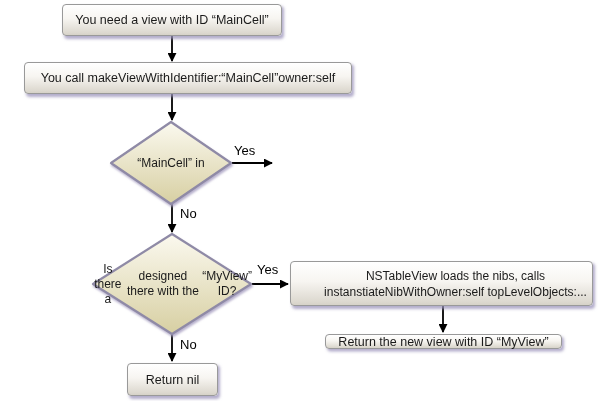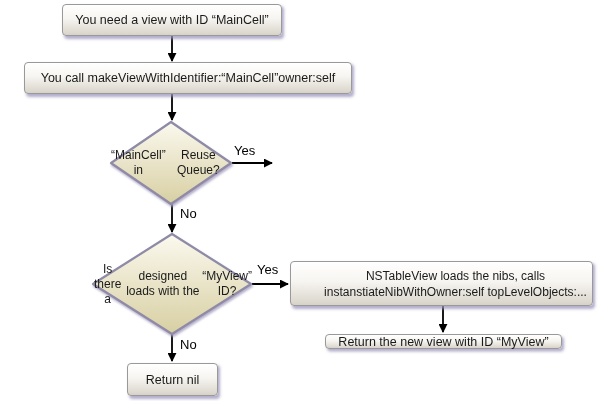--- a/index.html
+++ b/index.html
@@ -98,30 +98,29 @@
   <div class="node" style="left:62px; top:4px; width:220px; height:32px;">
     <span>You need a view with ID “MainCell”</span>
   </div>
 
   <div class="node" style="left:24px; top:62px; width:328px; height:32px;">
     <span>You call makeViewWithIdentifier:“MainCell”owner:self</span>
   </div>
 
   <div class="diamond-label" style="left:111px; top:121px; width:120px; height:84px;">
     <span>“MainCell” in</span>
-    <span>Reuse Queue?</span>
   </div>
 
   <span class="edge-label" style="left:234px; top:143px;">Yes</span>
   <span class="edge-label" style="left:180px; top:206px;">No</span>
 
 
   <div class="diamond-label" style="left:92px; top:233px; width:160px; height:102px;">
     <span>Is there a</span>
-    <span>designed loads with the</span>
+    <span>designed there with the</span>
     <span>“MyView” ID?</span>
   </div>
 
   <span class="edge-label" style="left:257px; top:262px;">Yes</span>
   <span class="edge-label" style="left:180px; top:337px;">No</span>
 
   <div class="node" style="left:290px; top:261px; width:303px; height:45px; font-size:12px; line-height:16px;padding-left:28px;">
     <span>NSTableView loads the nibs, calls</span>
     <span>instanstiateNibWithOwner:self topLevelObjects:...</span>
   </div>

